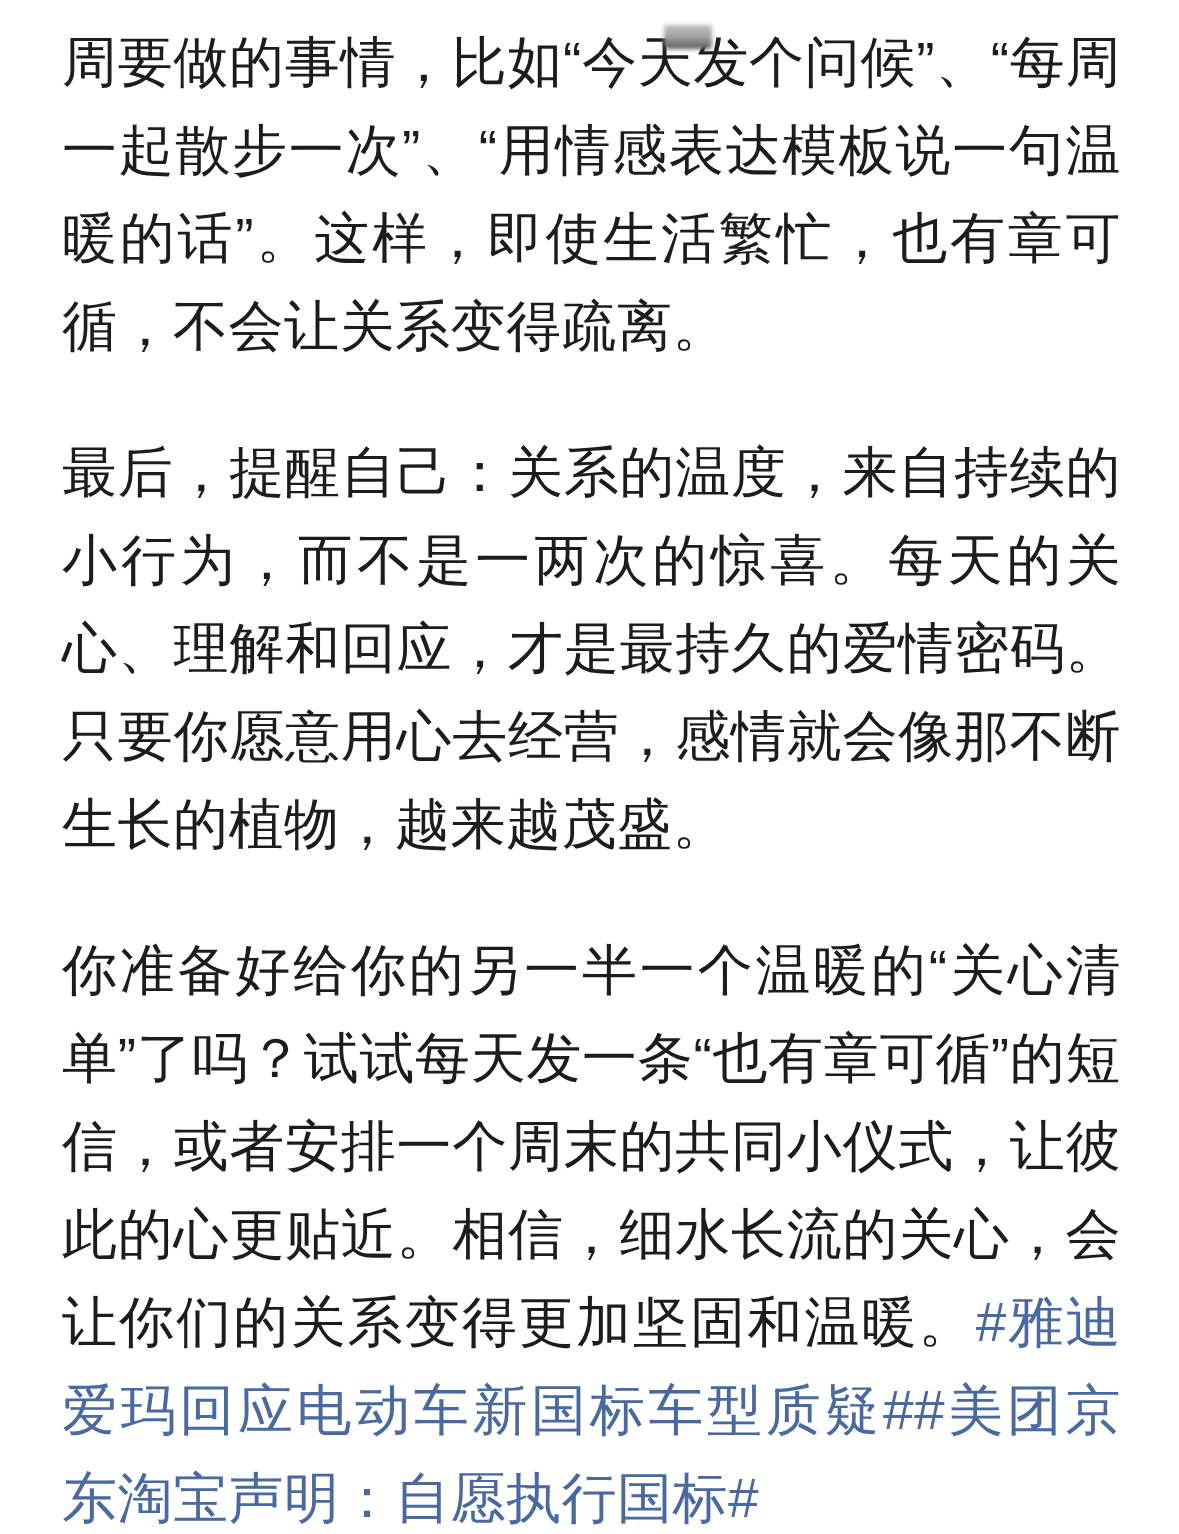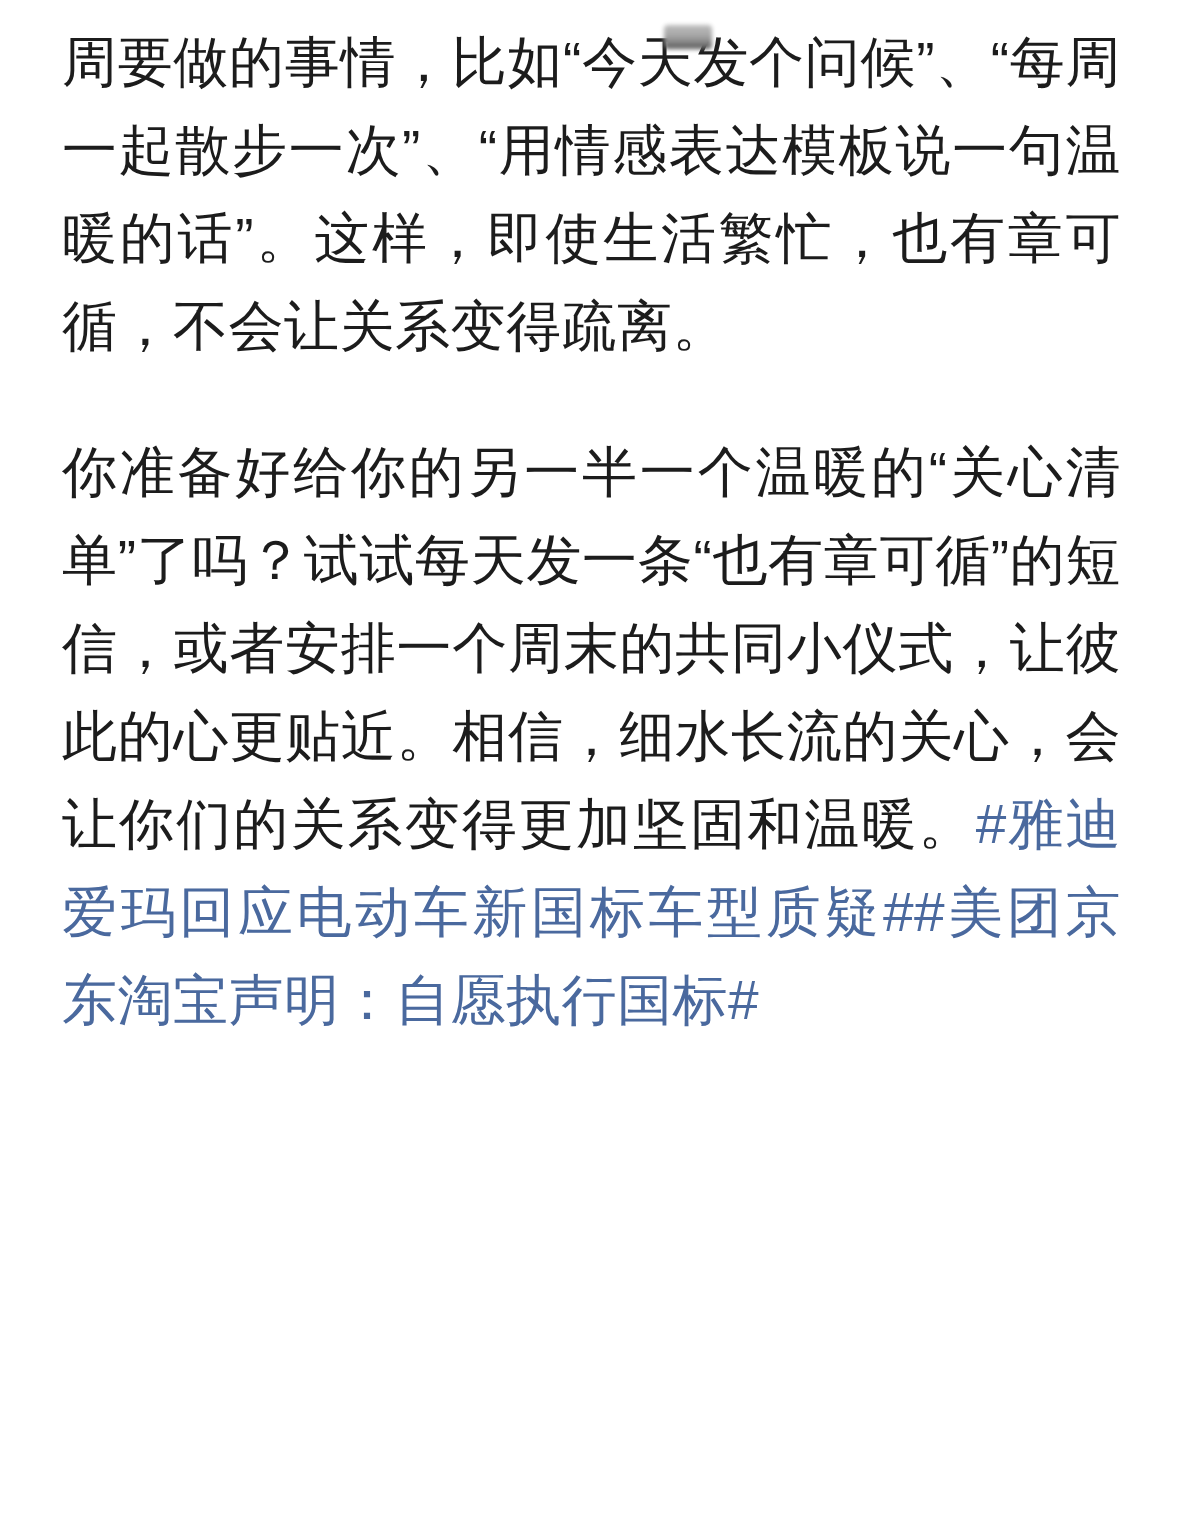--- a/index.html
+++ b/index.html
@@ -49,15 +49,16 @@
   }
 </style>
 </head>
 <body>
 
 <div class="smudge"></div>
 
 <main class="post-body">
   <p>周要做的事情，比如“今天发个问候”、“每周一起散步一次”、“用情感表达模板说一句温暖的话”。这样，即使生活繁忙，也有章可循，不会让关系变得疏离。</p>
 
+  <p>最后，提醒自己：关系的温度，来自持续的小行为，而不是一两次的惊喜。每天的关心、理解和回应，才是最持久的爱情密码。只要你愿意用心去经营，感情就会像那不断生长的植物，越来越茂盛。</p>
 
   <p><span>你准备好给你的另一半一个温暖的“关心清单”了吗？试试每天发一条“也有章可循”的短信，或者安排一个周末的共同小仪式，让彼此的心更贴近。相信，细水长流的关心，会让你们的关系变得更加坚固和温暖。</span><a class="hashtag">#雅迪爱玛回应电动车新国标车型质疑#</a><a class="hashtag">#美团京东淘宝声明：自愿执行国标#</a></p>
 </main>
 
 </body></html>

